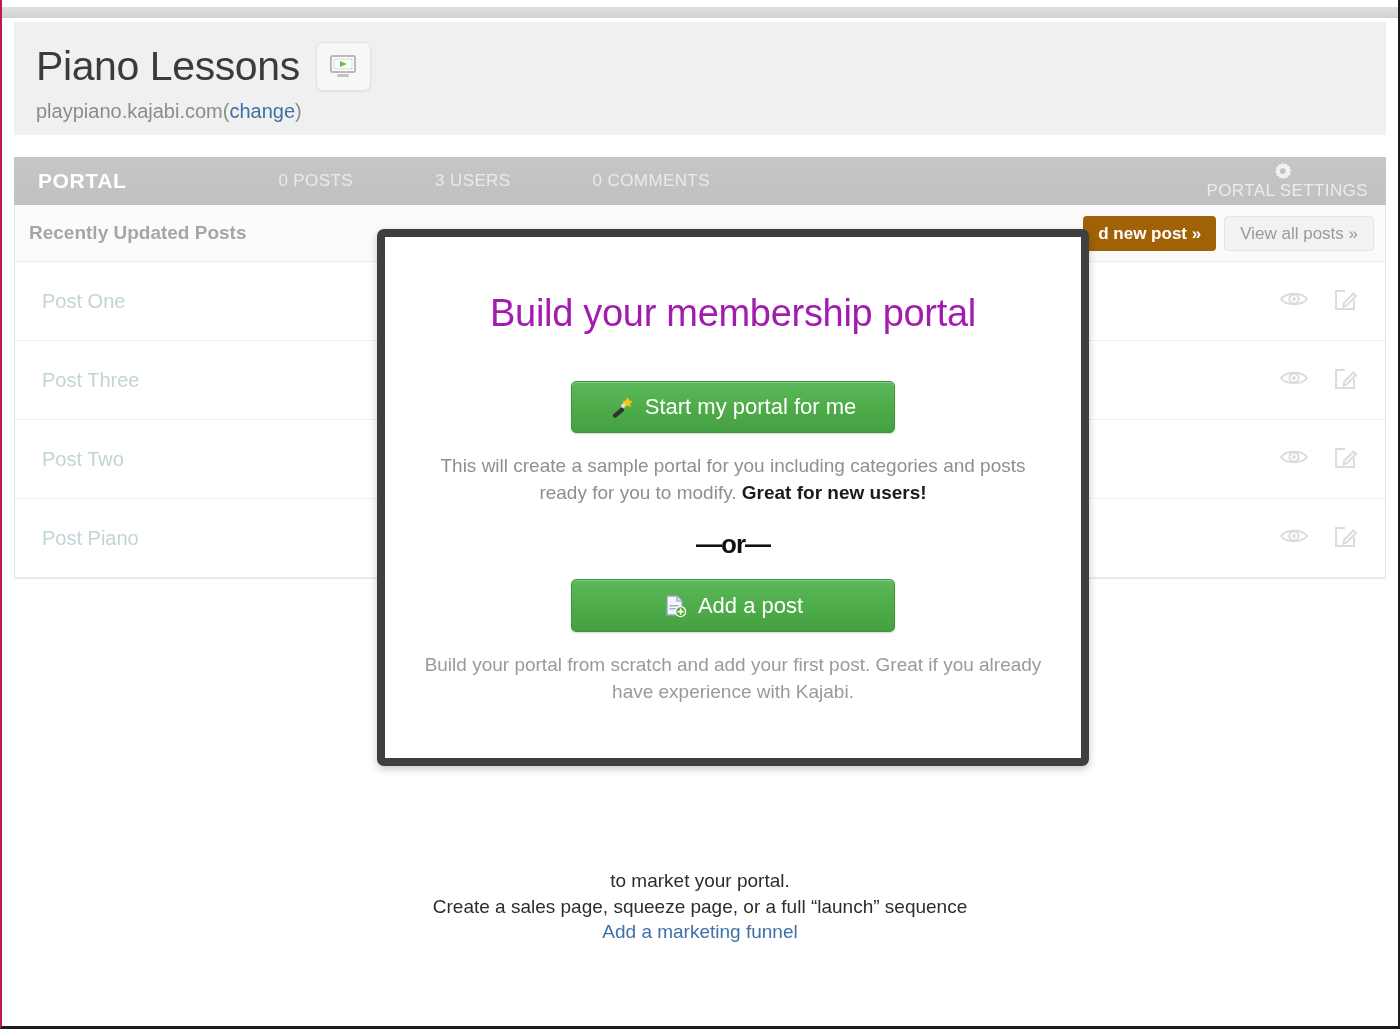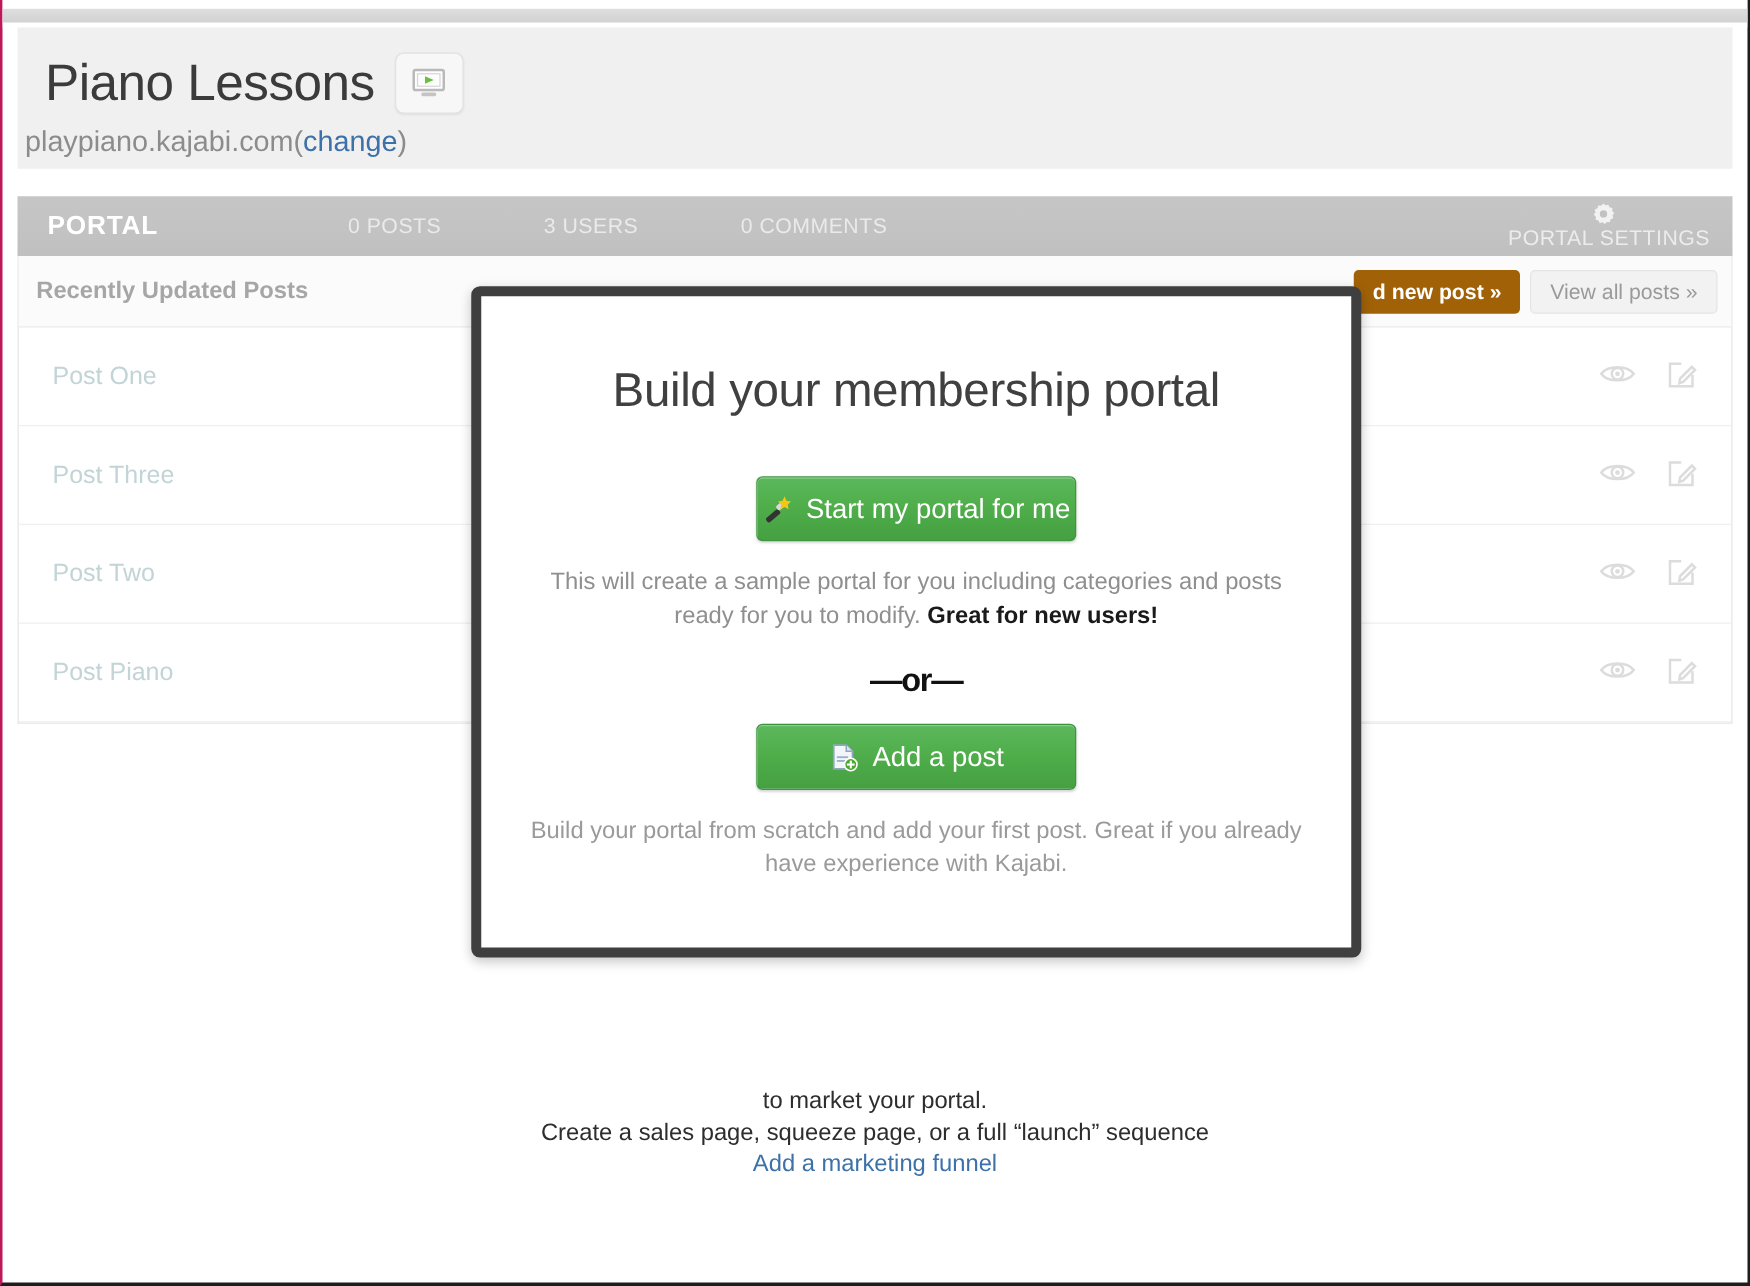--- a/index.html
+++ b/index.html
@@ -64,22 +64,22 @@
     height: 47px;
     border-radius: 7px;
     background: #f7f7f7;
     border: 1px solid #e2e2e2;
     box-shadow: 0 1px 2px rgba(0,0,0,0.07);
     display: flex;
     align-items: center;
     justify-content: center;
   }
   .app-sub {
-    padding: 9px 0 0 6px;
-    font-size: 23px;
+    padding: 9px 0 0 22px;
+    font-size: 20px;
     color: #8c8c8c;
   }
   .app-sub a {
     color: #3d71a8;
     text-decoration: none;
   }
 
   
   .portal-bar {
     position: absolute;
@@ -226,26 +226,26 @@
     background: #ffffff;
     border: 8px solid #3f3f3f;
     border-radius: 7px;
     box-sizing: border-box;
     box-shadow: 0 3px 9px rgba(0,0,0,0.22);
     text-align: center;
   }
   .modal-title {
     margin-top: 55px;
     font-size: 38px;
-    color: #404040;
+    color: #a21caf;
     letter-spacing: -0.3px;
   }
   .green-btn {
     margin: 0 auto;
-    width: 256px;
+    width: 324px;
     height: 52px;
     border-radius: 5px;
     background: linear-gradient(to bottom, #5cb85c 0%, #4fad4a 48%, #45a041 100%);
     border: 1px solid #3f9440;
     box-shadow: inset 0 1px 0 rgba(255,255,255,0.28), 0 1px 2px rgba(0,0,0,0.16);
     color: #ffffff;
     font-size: 22px;
     display: flex;
     align-items: center;
     justify-content: center;

